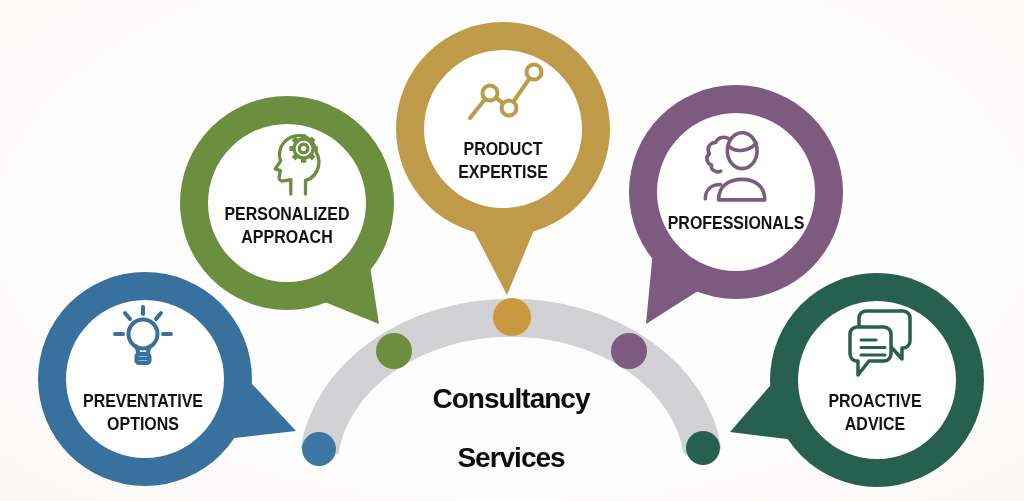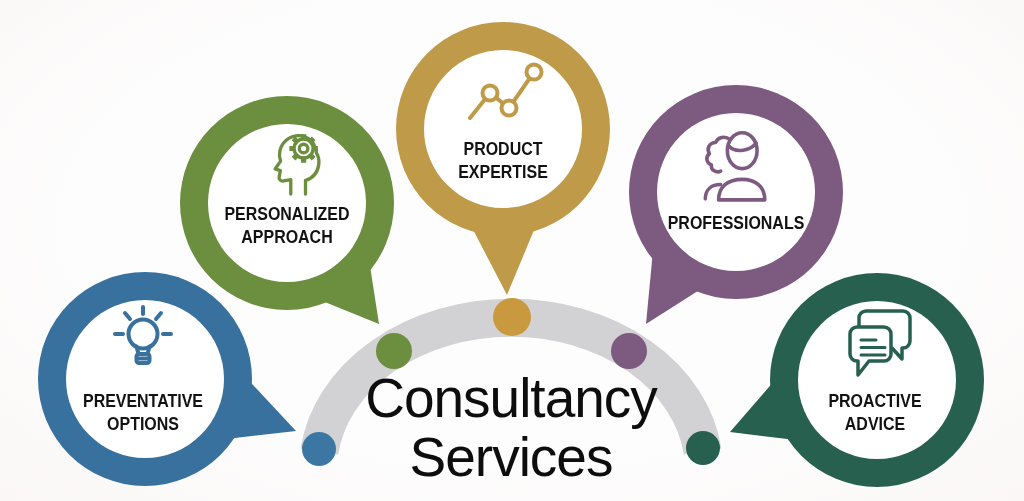--- a/index.html
+++ b/index.html
@@ -29,22 +29,22 @@
     white-space: pre-line;
     transform: scaleX(0.84);
     transform-origin: 50% 50%;
     letter-spacing: 0px;
   }
   .main-title {
     position: absolute;
     left: 311px; top: 369px;
     width: 400px;
     text-align: center;
-    font-weight: 400;
-    font-size: 55px;
+    font-weight: 700;
+    font-size: 28px;
     line-height: 59px;
     color: #0d0d0d;
     white-space: pre-line;
     letter-spacing: -1px;
   }
 </style>
 </head>
 <body>
 
 <div class="stage">

